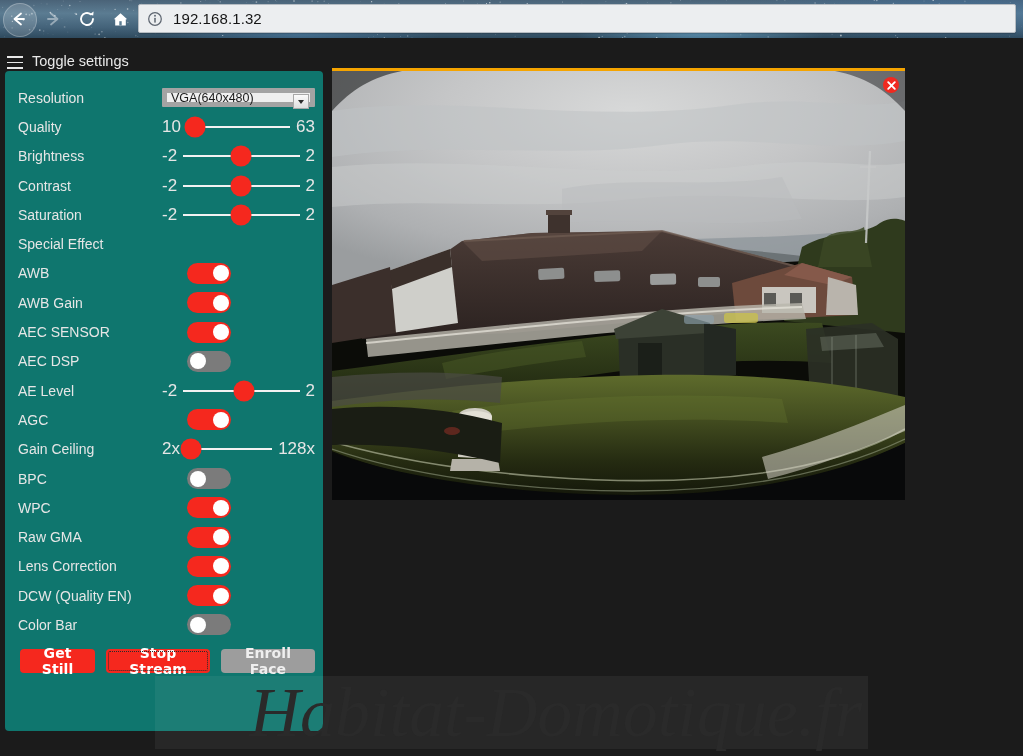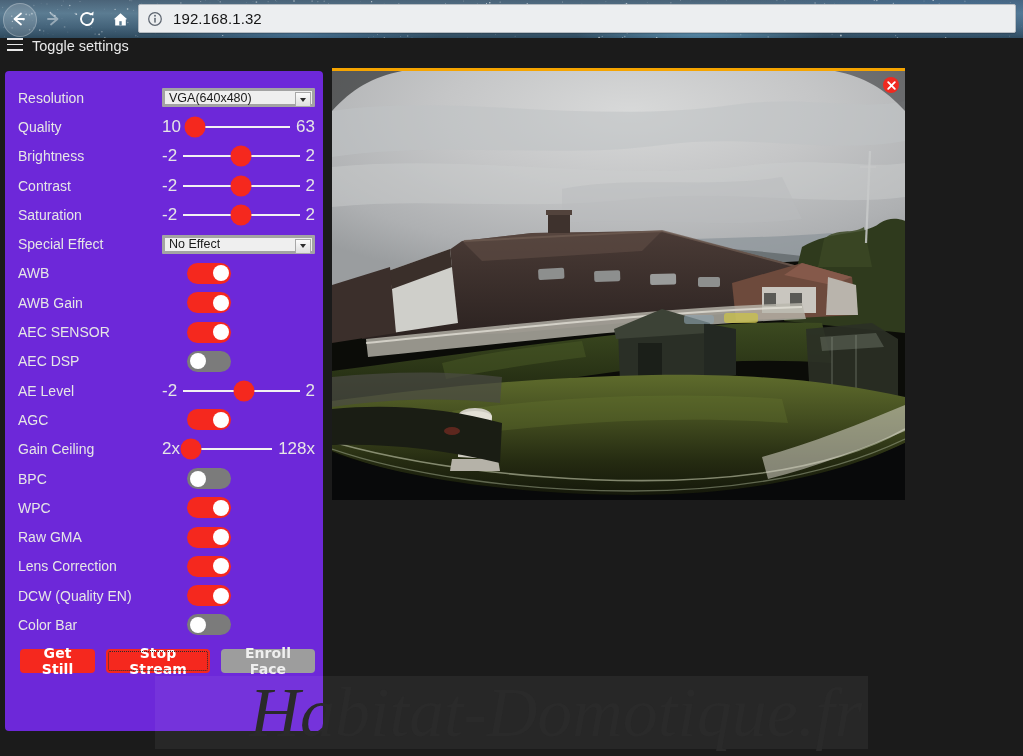--- a/index.html
+++ b/index.html
@@ -60,38 +60,38 @@
   #url-text {
     font-size: 15px; color: #151515; margin-left: 10px;
     letter-spacing: 0.1px;
   }
 
   
   #page-header {
     position: absolute; left: 0; top: 38px;
     width: 1021px; height: 31px;
     background: #1b1b1b;
-    display: flex; align-items: flex-start;
+    display: flex; align-items: flex-end;
     padding-left: 7px;
   }
   #hamburger-icon {
     width: 16px; height: 13px;
     display: flex; flex-direction: column; justify-content: space-between;
     margin-right: 9px;
   }
   #hamburger-icon i { display: block; height: 1.6px; background: #e8e8e8; }
   #toggle-settings-label {
     font-size: 14.5px; color: #e9e9e9;
   }
 
   
   #settings-panel {
     position: absolute; left: 5px; top: 71px;
     width: 318px; height: 660px;
-    background: #6d28d9;
+    background: #0f766e;
     border-radius: 4px;
     padding: 12px 8px 0 8px;
   }
   .setting-row {
     height: 29.3px;
     display: flex; align-items: center;
   }
   .setting-label {
     width: 152px;
     font-size: 14px;
@@ -103,21 +103,21 @@
     flex: 1;
     display: flex; align-items: center;
     height: 100%;
   }
 
   
   .sel-wrap {
     position: relative;
     width: 153px; height: 19px;
     background: #efefef;
-    border: 3px solid #a3a3a3;
+    border: 5px solid #a3a3a3;
     border-radius: 1px;
     display: flex; align-items: center;
   }
   .sel-wrap .sel-value {
     font-size: 12.5px; color: #1a1a1a;
     padding-left: 4px;
     white-space: nowrap; overflow: hidden;
   }
   .sel-arrow {
     position: absolute; right: 1px; top: 1px;
@@ -773,28 +773,20 @@
             <span class="slider-min">-2</span>
             <div class="slider-track">
               <div class="slider-thumb" style="left: 50%;"></div>
             </div>
             <span class="slider-max">2</span>
           </div>
         </div>
       </div>
       <div class="setting-row">
         <div class="setting-label">Special Effect</div>
-        <div class="setting-control">
-          <div class="sel-wrap">
-            <span class="sel-value">No Effect</span>
-            <div class="sel-arrow">
-              <i></i>
-            </div>
-          </div>
-        </div>
       </div>
       <div class="setting-row">
         <div class="setting-label">AWB</div>
         <div class="setting-control">
           <div class="toggle on">
             <div class="knob"></div>
           </div>
         </div>
       </div>
       <div class="setting-row">

